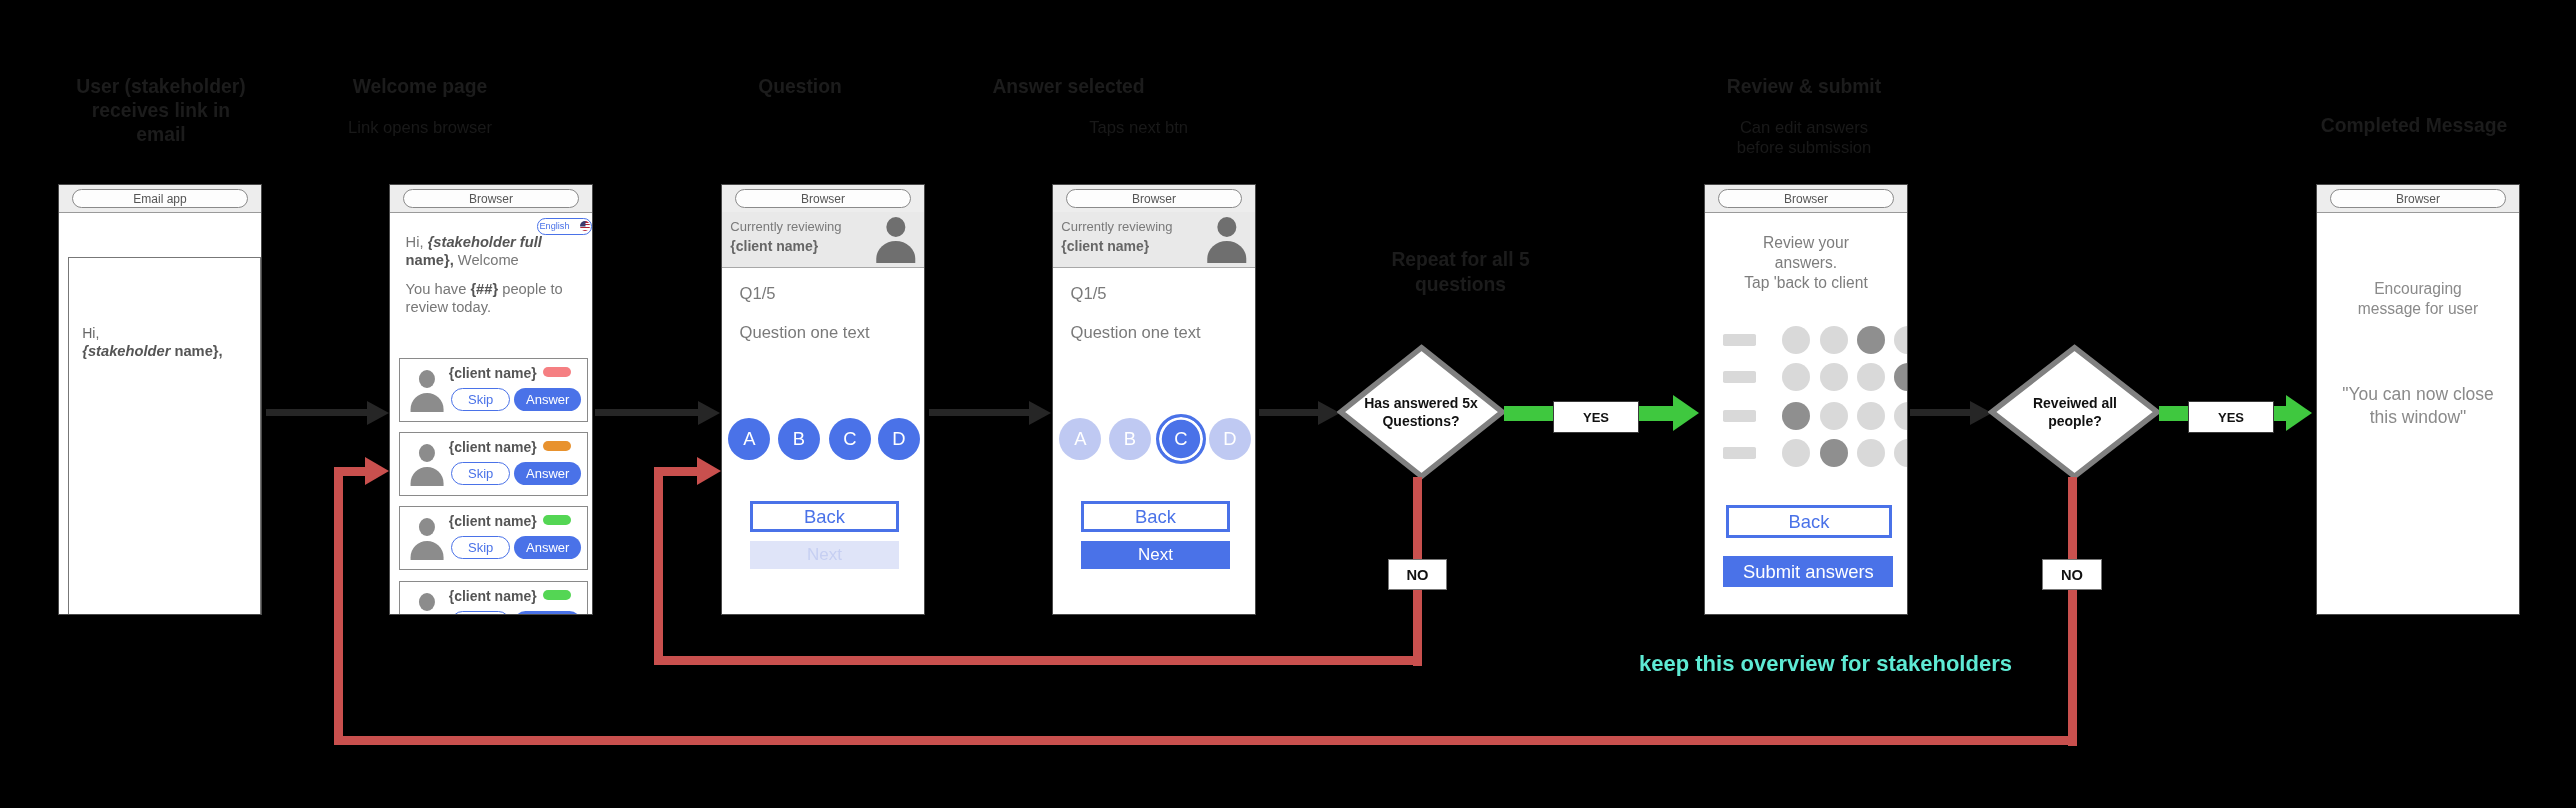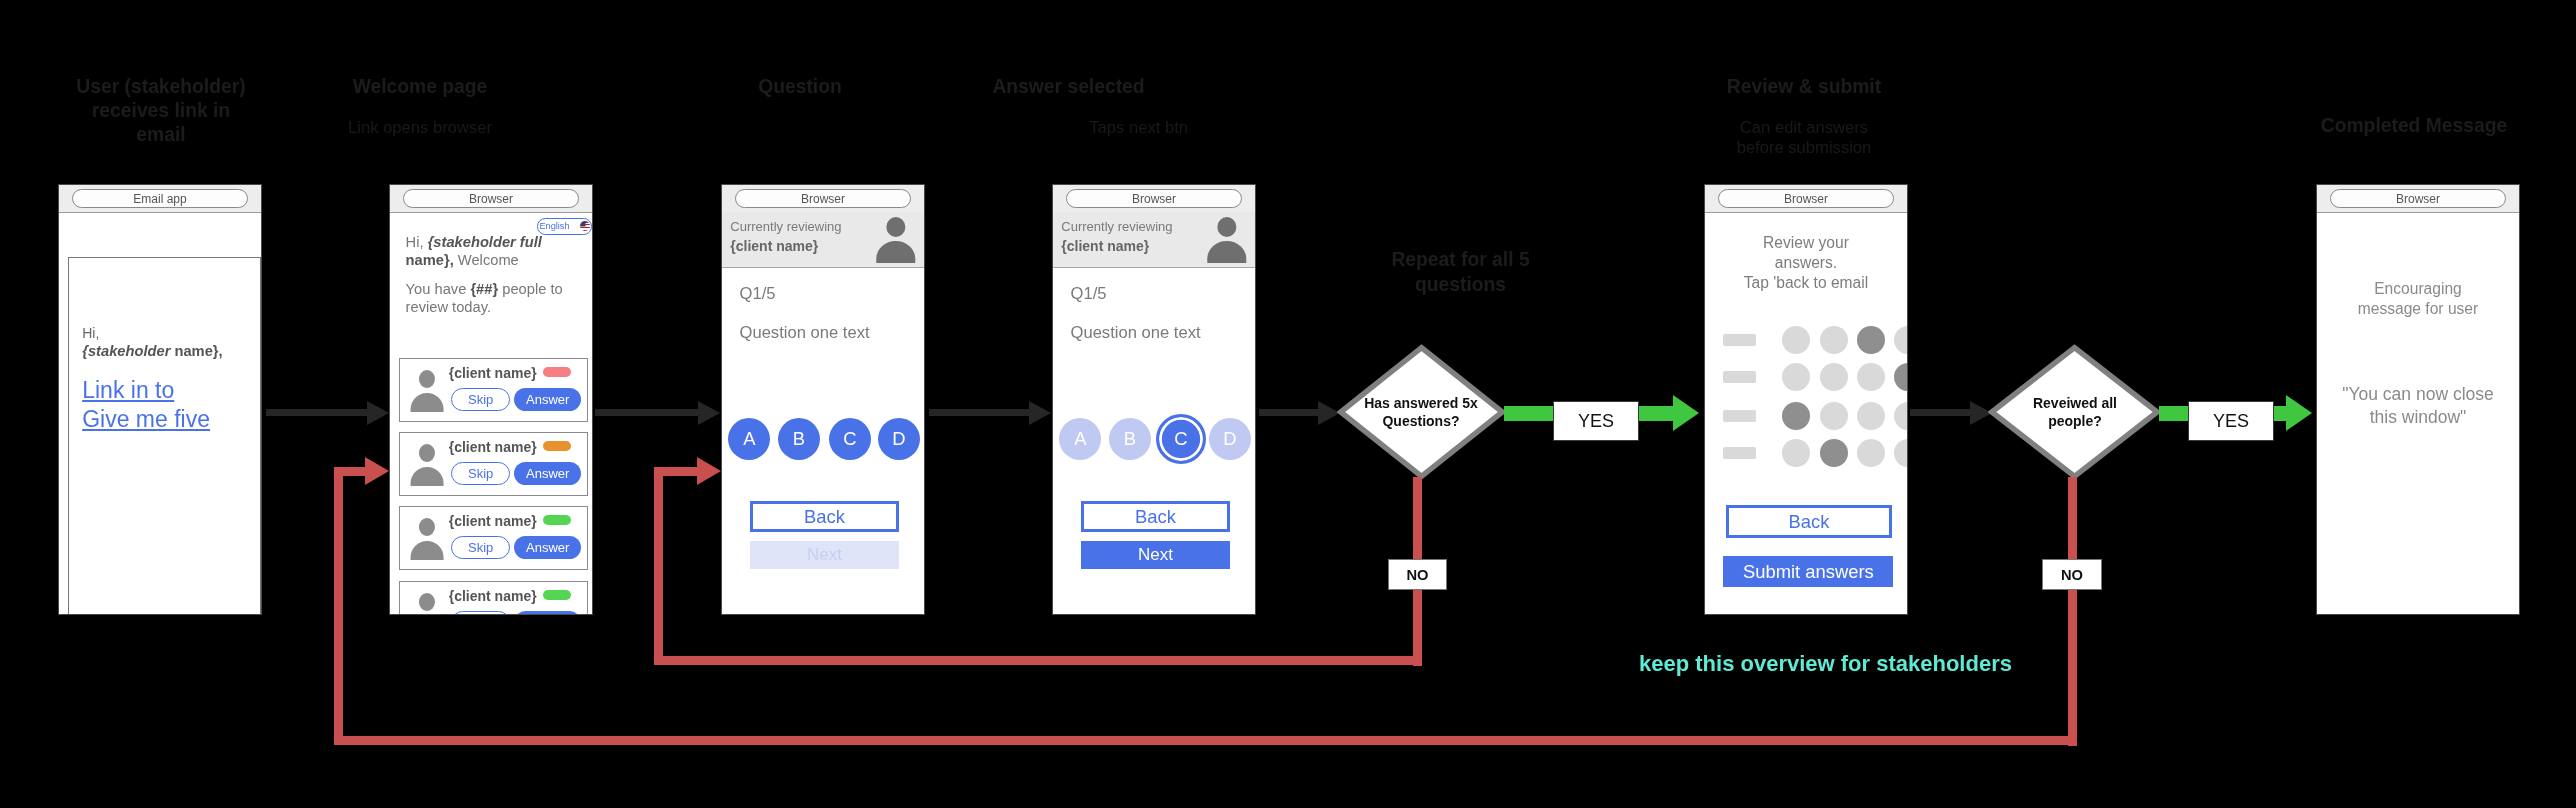--- a/index.html
+++ b/index.html
@@ -94,23 +94,23 @@
   .cm-msg2{position:absolute;left:5.5px;right:5.5px;top:198px;text-align:center;color:#8a8a8a;
            font-size:17.5px;line-height:23px;white-space:pre-line;}
 
   
   .bline{position:absolute;height:7.4px;background:#262626;top:409px;}
   .bhead{position:absolute;width:0;height:0;top:401px;border-top:12px solid transparent;
          border-bottom:12px solid transparent;border-left:22px solid #262626;}
   .gline{position:absolute;height:14.7px;background:#3fc83f;top:406px;}
   .ghead{position:absolute;width:0;height:0;top:395px;border-top:18.4px solid transparent;
          border-bottom:18.4px solid transparent;border-left:26px solid #3fc83f;}
-  .yes-box{position:absolute;top:401px;height:40px;background:#fff;border:1.8px solid #3a3a3a;
+  .yes-box{position:absolute;top:401px;height:32px;background:#fff;border:1.8px solid #3a3a3a;
            box-sizing:border-box;display:flex;align-items:center;justify-content:center;
-           font-weight:normal;font-size:18px;color:#111;z-index:3;}
+           font-weight:bold;font-size:13px;color:#111;z-index:3;}
   .no-box{position:absolute;top:559px;height:31px;background:#fff;border:1.8px solid #777;
           box-sizing:border-box;display:flex;align-items:center;justify-content:center;
           font-weight:bold;font-size:14.7px;color:#111;z-index:3;}
   .rseg{position:absolute;background:#c9504e;}
   .rhead{position:absolute;width:0;height:0;top:457px;border-top:14.7px solid transparent;
          border-bottom:14.7px solid transparent;border-left:24px solid #c9504e;}
   .diamond-svg{position:absolute;}
   .diamond-label{position:absolute;text-align:center;font-weight:bold;font-size:14px;line-height:17.5px;
                  color:#111;white-space:pre-line;z-index:2;}
   .note-repeat{position:absolute;left:1350px;top:247px;width:221px;color:#1c1c1c;font-weight:bold;
@@ -139,21 +139,20 @@
 questions</div>
   <div class="note-pink">keep this overview for stakeholders</div>
 
   <div class="phone" style="left:58px;">
     <div class="phone-header">
       <div class="device-pill">Email app</div>
     </div>
     <div class="p1-box">
       <div class="p1-hi">Hi,</div>
       <div class="p1-name"><span class="italic">{stakeholder</span><span> name},</span></div>
-      <div class="p1-links"><span>Link in to</span><br><span>Give me five</span></div>
     </div>
   </div>
 
   <div class="phone" style="left:389px;">
     <div class="phone-header">
       <div class="device-pill">Browser</div>
     </div>
     <div class="lang-pill">
       <span>English</span>
       <span class="flag"></span>
@@ -229,21 +228,21 @@
     <div class="back-btn">Back</div>
     <div class="next-btn next-enabled">Next</div>
   </div>
 
   <div class="phone" style="left:1704px;">
     <div class="phone-header">
       <div class="device-pill">Browser</div>
     </div>
     <div class="rv-instr">Review your
 answers.
-Tap 'back to email</div>
+Tap 'back to client</div>
     <div class="rv-row" style="top:141px;">
       <div class="rv-bar"></div>
       <div class="rv-dots">
           <div class="rdot"></div>
           <div class="rdot"></div>
           <div class="rdot rdot-sel"></div>
           <div class="rdot"></div>
         </div>
     </div>
     <div class="rv-row" style="top:178px;">

